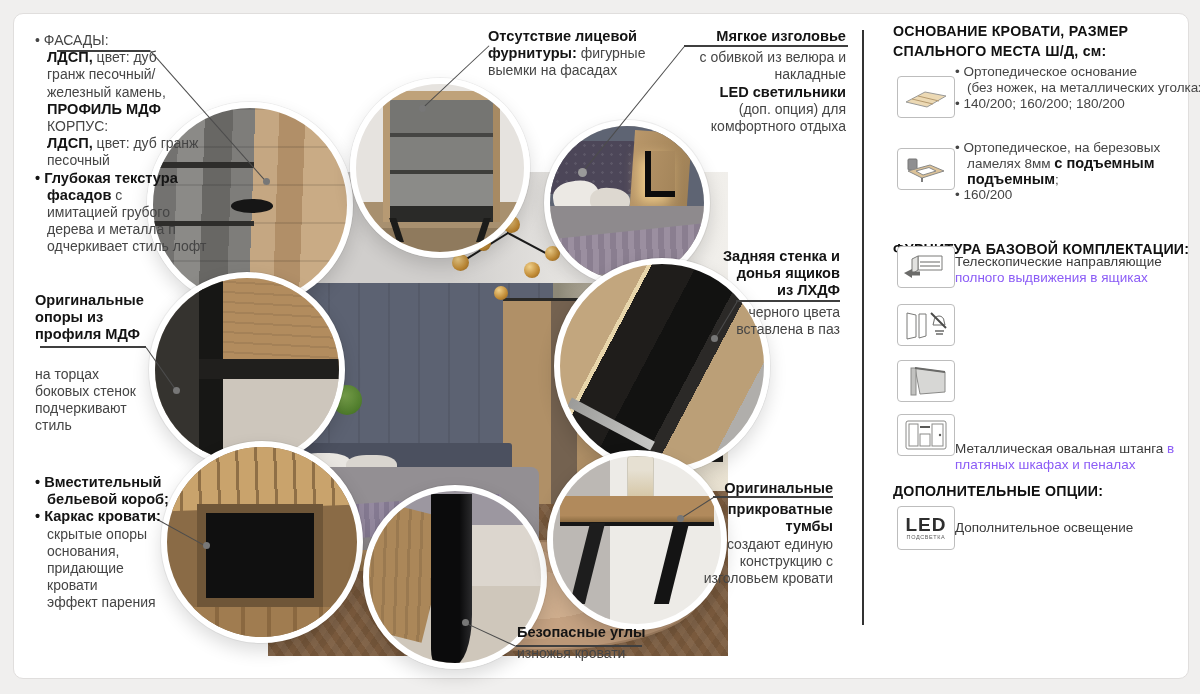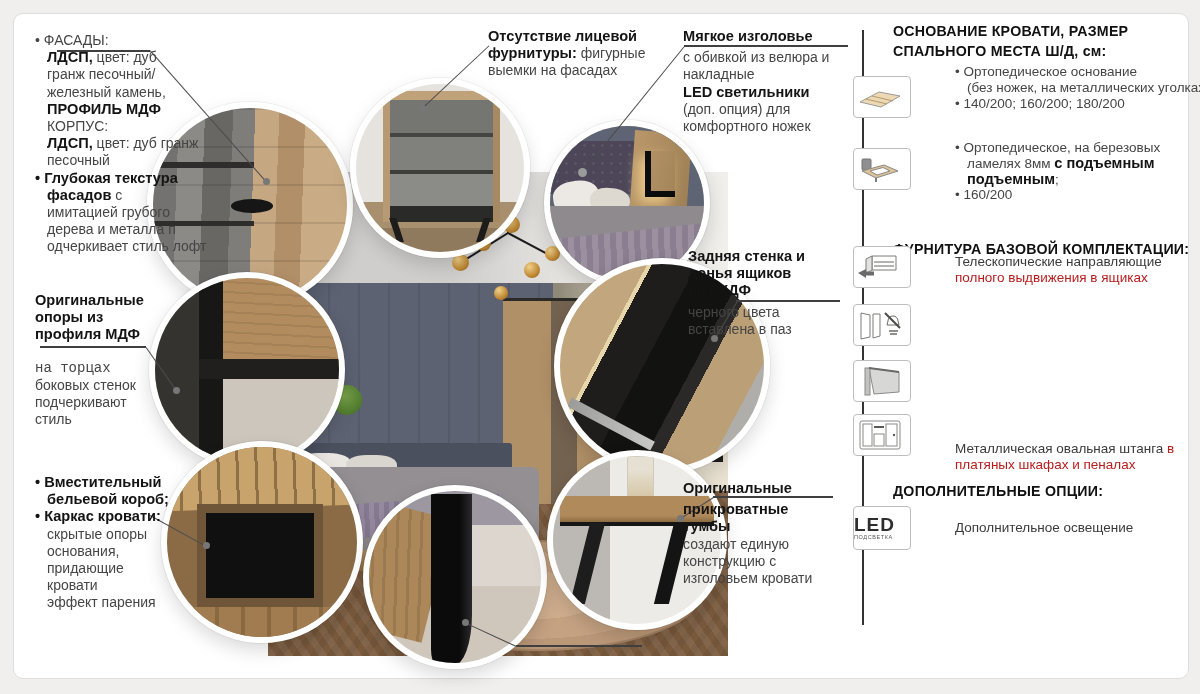--- a/index.html
+++ b/index.html
@@ -4,26 +4,26 @@
 <style>
   html,body{margin:0;padding:0}
   body{font-family:"Liberation Sans","DejaVu Sans",sans-serif;background:#f0efee}
   .page{position:relative;width:1200px;height:694px;background:#f0efee;overflow:hidden}
   .card{position:absolute;left:13px;top:13px;width:1174px;height:664px;background:#fff;
         border:1px solid #e0dedd;border-radius:10px;z-index:1}
 
   
   .tb{position:absolute;z-index:9;font-size:14px;line-height:17.2px;color:#454545}
   .tb .tl{white-space:nowrap}
-  .tb.right .tl{}
+  .tb.right .tl{text-align:right}
   .tl.ind{padding-left:12px}
   .run-b{font-weight:700;color:#141414;font-size:14.6px}
   .run-r{color:#454545}
   .run-d{color:#3a3a3a}
-  .run-g{color:#b91c1c}
+  .run-g{color:#8b5cf6}
 
   
   .ul{position:absolute;height:1.5px;background:#3f3f3f;z-index:8}
   .cl{position:absolute;height:1.3px;background:#4c4c4c;transform-origin:0 50%;z-index:8}
   .cd{position:absolute;width:7px;height:7px;border-radius:50%;background:#777;z-index:10}
   #l1{left:150px;top:50px;width:175px;transform:rotate(48.5deg)}
   #l1u{left:57px;top:50px;width:93px}
   #l2{left:146px;top:347px;width:52px;transform:rotate(55deg)}
   #l2u{left:40px;top:346px;width:106px}
   #l3{left:150px;top:515px;width:64px;transform:rotate(28.8deg)}
@@ -134,22 +134,22 @@
   .c8-legL{left:16%;top:40%;width:9%;height:48%;background:#1d1d1d;transform:skewX(-14deg)}
   .c8-legR{left:66%;top:40%;width:9%;height:48%;background:#141414;transform:skewX(-14deg)}
   .c8-vase{left:44%;top:0;width:15%;height:26%;background:linear-gradient(180deg,#e6e0d2 0 30%,#d3c3a0);border-radius:3px;border:1px solid #cfcabc}
 
   
   .divider{position:absolute;left:862px;top:30px;width:2px;height:595px;background:#333;z-index:6}
   .panel-h{position:absolute;left:893px;z-index:9;font-weight:700;color:#111;font-size:14.2px;
            line-height:19.5px;letter-spacing:.25px}
   .ptb{position:absolute;left:955px;z-index:9;font-size:13.5px;line-height:15.8px}
   .ptb .tl{white-space:nowrap}
-  .ibox{position:absolute;left:853px;width:56px;height:40px;border:1px solid #bdbdbd;border-radius:4px;
-        background:#fff;z-index:9;display:flex;align-items:flex-start;justify-content:center;flex-direction:column}
+  .ibox{position:absolute;left:897px;width:56px;height:40px;border:1px solid #bdbdbd;border-radius:4px;
+        background:#fff;z-index:9;display:flex;align-items:center;justify-content:center;flex-direction:column}
   .led-big{font-weight:700;font-size:19px;color:#2e2e2e;letter-spacing:1px;line-height:18px}
   .led-small{font-size:5.5px;color:#5a5a5a;letter-spacing:.6px}
 </style>
 </head>
 <body>
 
 <div class="page">
   <div class="card"></div>
 
   <div class="photo">
@@ -266,21 +266,21 @@
       <div class="tl"><span class="run-b">• Глубокая текстура</span></div>
       <div class="tl ind"><span class="run-b">фасадов</span><span class="run-r"> с</span></div>
       <div class="tl ind"><span class="run-r">имитацией грубого</span></div>
       <div class="tl ind"><span class="run-r">дерева и металла п</span></div>
       <div class="tl ind"><span class="run-r">одчеркивает стиль лофт</span></div>
     </div>
   <div class="tb" style="left:35px;top:292px">
       <div class="tl"><span class="run-b">Оригинальные</span></div>
       <div class="tl"><span class="run-b">опоры из</span></div>
       <div class="tl"><span class="run-b">профиля МДФ</span></div>
-      <div class="tl" style="margin-top: 16px; font-family: Liberation Mono, monospace;"><span class="run-r">на торцах</span></div>
+      <div class="tl" style="margin-top: 22px;"><span class="run-r">на торцах</span></div>
       <div class="tl"><span class="run-r">боковых стенок</span></div>
       <div class="tl"><span class="run-r">подчеркивают</span></div>
       <div class="tl"><span class="run-r">стиль</span></div>
     </div>
   <div class="tb" style="left:35px;top:474px">
       <div class="tl"><span class="run-b">• Вместительный</span></div>
       <div class="tl ind"><span class="run-b">бельевой короб;</span></div>
       <div class="tl"><span class="run-b">• Каркас кровати:</span></div>
       <div class="tl ind"><span class="run-r">скрытые опоры</span></div>
       <div class="tl ind"><span class="run-r">основания,</span></div>
@@ -292,36 +292,40 @@
       <div class="tl"><span class="run-b">Отсутствие лицевой</span></div>
       <div class="tl"><span class="run-b">фурнитуры:</span><span class="run-r"> фигурные</span></div>
       <div class="tl"><span class="run-r">выемки на фасадах</span></div>
     </div>
   <div class="tb right" style="left:683px;top:28px;width:163px">
       <div class="tl"><span class="run-b">Мягкое изголовье</span></div>
       <div class="tl" style="margin-top: 4px;"><span class="run-r">с обивкой из велюра и</span></div>
       <div class="tl"><span class="run-r">накладные</span></div>
       <div class="tl"><span class="run-b">LED светильники</span></div>
       <div class="tl"><span class="run-r">(доп. опция) для</span></div>
-      <div class="tl"><span class="run-r">комфортного ножек</span></div>
+      <div class="tl"><span class="run-r">комфортного отдыха</span></div>
     </div>
   <div class="tb right" style="left:688px;top:248px;width:152px">
       <div class="tl"><span class="run-b">Задняя стенка и</span></div>
       <div class="tl"><span class="run-b">донья ящиков</span></div>
       <div class="tl"><span class="run-b">из ЛХДФ</span></div>
       <div class="tl" style="margin-top: 4px;"><span class="run-r">черного цвета</span></div>
       <div class="tl"><span class="run-r">вставлена в паз</span></div>
     </div>
   <div class="tb right" style="left:683px;top:480px;width:150px">
       <div class="tl"><span class="run-b">Оригинальные</span></div>
       <div class="tl" style="margin-top: 4px;"><span class="run-b">прикроватные</span></div>
       <div class="tl"><span class="run-b">тумбы</span></div>
       <div class="tl"><span class="run-r">создают единую</span></div>
       <div class="tl"><span class="run-r">конструкцию с</span></div>
       <div class="tl"><span class="run-r">изголовьем кровати</span></div>
+    </div>
+  <div class="tb" style="left:517px;top:624px">
+      <div class="tl"><span class="run-b">Безопасные углы</span></div>
+      <div class="tl" style="margin-top: 4px;"><span class="run-r">изножья кровати</span></div>
     </div>
 
   <div class="divider"></div>
   <div class="panel-h" style="top:22px">
     <div>ОСНОВАНИЕ КРОВАТИ, РАЗМЕР</div>
     <div>СПАЛЬНОГО МЕСТА Ш/Д, см:</div>
   </div>
 
   <div class="ibox" style="top:76px">
     <svg width="52" height="34" viewBox="0 0 52 34">

